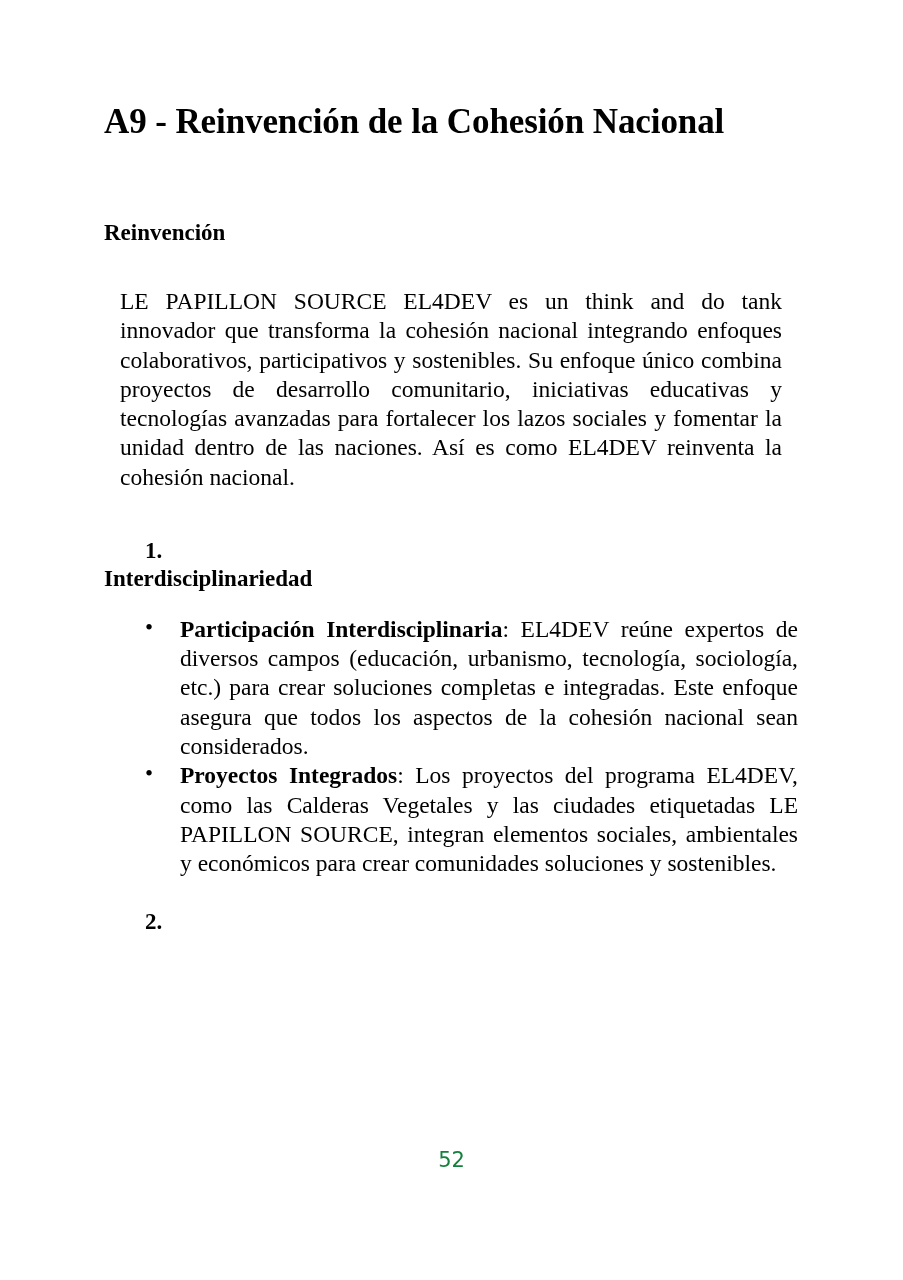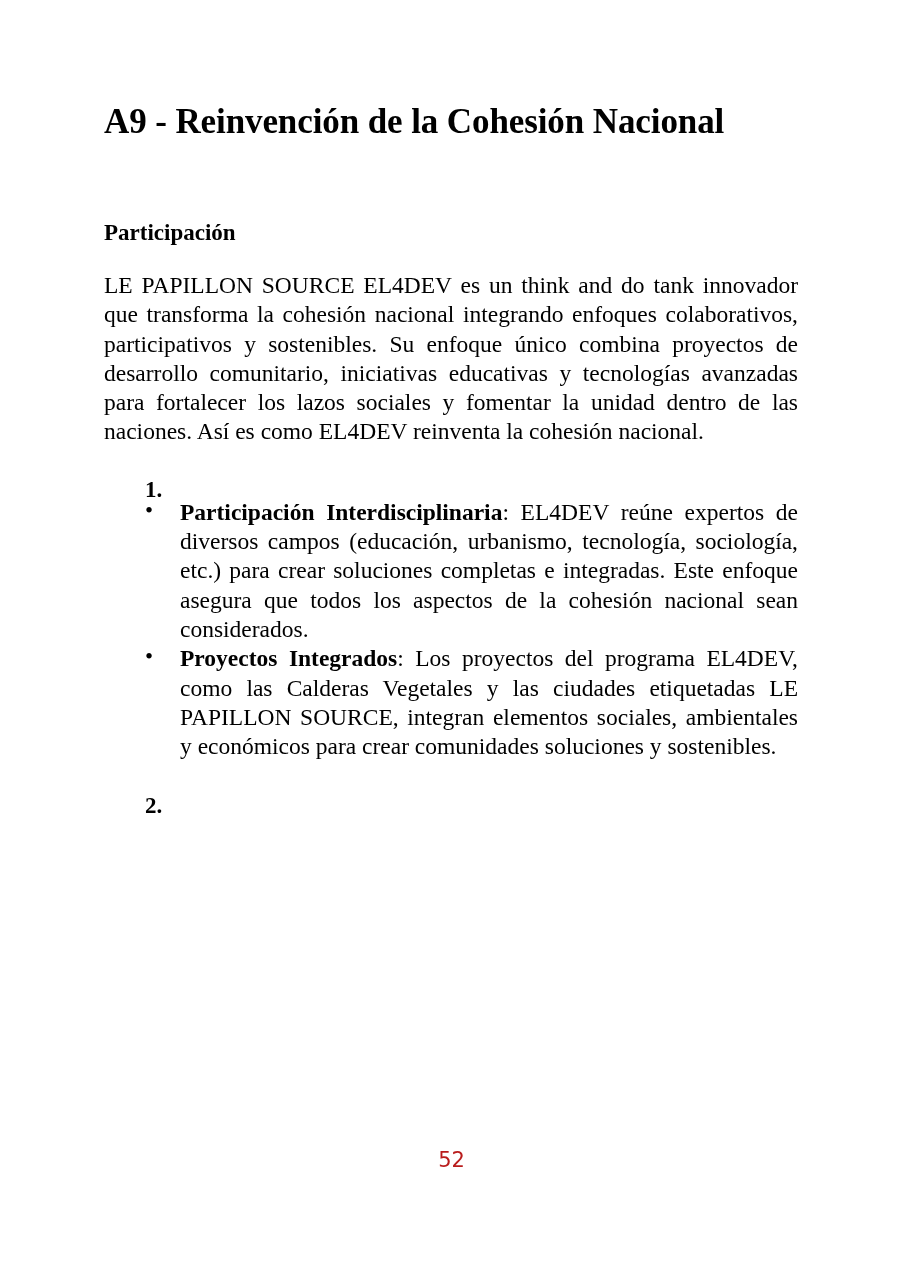--- a/index.html
+++ b/index.html
@@ -62,21 +62,21 @@
     padding-top: 28px;
     text-align: left;
   }
 
   
   .body-par {
     font-size: 23.5px;
     line-height: 1.248;
     text-align: justify;
     text-justify: inter-word;
-    margin: 0;
+    margin: 16px;
     padding-top: 24px;
     hyphens: none;
   }
 
   
   .num-list {
     list-style: none;
     margin: 0;
     padding: 0;
   }
@@ -133,41 +133,42 @@
 
   
   .page-number {
     position: absolute;
     left: 0;
     right: 0;
     top: 1148px;
     text-align: center;
     font-family: "DejaVu Sans", "Liberation Sans", sans-serif;
     font-size: 21px;
-    color: #b91c1c;
+    color: #15803d;
   }
 </style>
 </head>
 <body>
 
 <div class="page">
   <div class="content">
 
     <h1 class="doc-title">A9 - Reinvención de la Cohesión Nacional</h1>
 
-    <h2 class="section-heading">Participación</h2>
+    <h2 class="section-heading">Reinvención</h2>
 
     <p class="body-par">LE PAPILLON SOURCE EL4DEV es un think and do tank innovador que transforma la cohesión nacional integrando enfoques colaborativos, participativos y sostenibles. Su enfoque único combina proyectos de desarrollo comunitario, iniciativas educativas y tecnologías avanzadas para fortalecer los lazos sociales y fomentar la unidad dentro de las naciones. Así es como EL4DEV reinventa la cohesión nacional.</p>
 
     <ol class="num-list first">
       <li class="num-item">
         <span class="marker">1.</span>
       </li>
     </ol>
 
+    <h3 class="sub-heading">Interdisciplinariedad</h3>
 
     <ul class="bullet-list">
       <li class="bullet-item">
         <span class="dot">•</span>
         <span class="lead">Participación Interdisciplinaria</span><span>: EL4DEV reúne expertos de diversos campos (educación, urbanismo, tecnología, sociología, etc.) para crear soluciones completas e integradas. Este enfoque asegura que todos los aspectos de la cohesión nacional sean considerados.</span>
       </li>
       <li class="bullet-item">
         <span class="dot">•</span>
         <span class="lead">Proyectos Integrados</span><span>: Los proyectos del programa EL4DEV, como las Calderas Vegetales y las ciudades etiquetadas LE PAPILLON SOURCE, integran elementos sociales, ambientales y económicos para crear comunidades soluciones y sostenibles.</span>
       </li>

